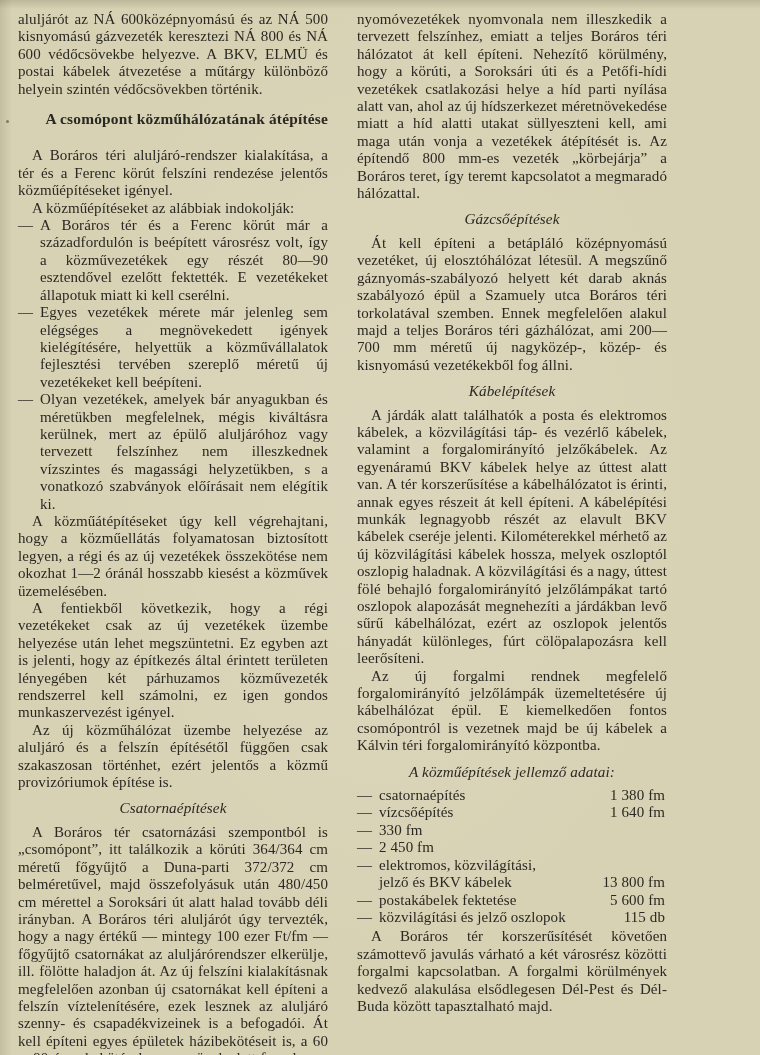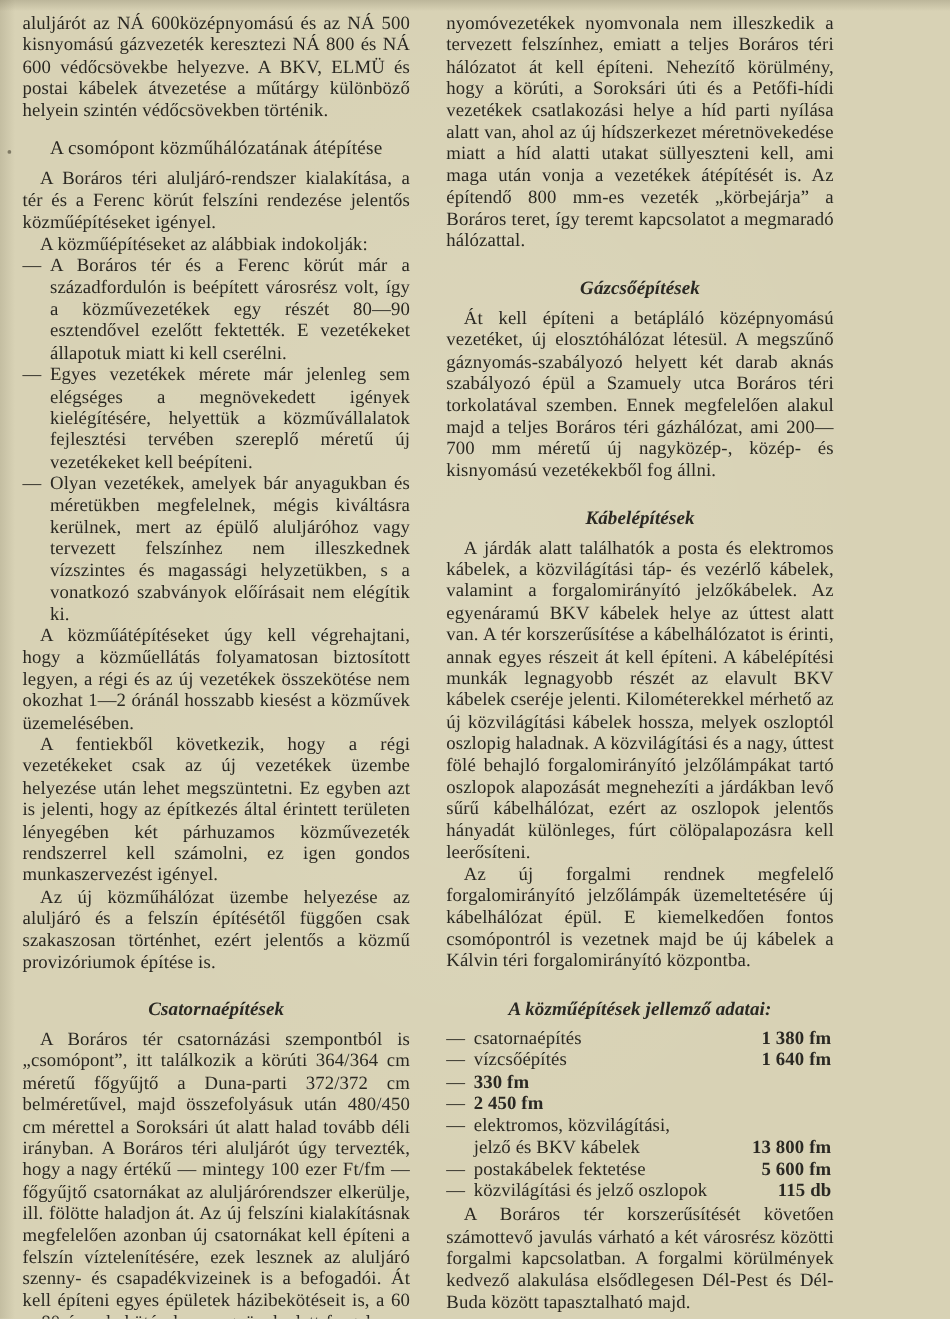--- a/index.html
+++ b/index.html
@@ -34,30 +34,30 @@
     letter-spacing: 0.1px;
   }
   p.para {
     margin: 0;
     text-indent: 14px;
   }
   p.para.noindent {
     text-indent: 0;
   }
   h2.sect {
-    margin: 12px 0 8px 0;
+    margin: 12px 0 20px 0;
     font-size: 15.4px;
-    font-weight: normal;
-    text-align: center;
+    font-weight: bold;
+    text-align: right;
     letter-spacing: 0.2px;
   }
   h3.subsect {
-    margin: 20px 0 7px 0;
+    margin: 8px 0 7px 0;
     font-size: 15.2px;
-    font-weight: bold;
+    font-weight: normal;
     font-style: italic;
     text-align: center;
   }
   .list-item {
     position: relative;
     padding-left: 22px;
     margin: 0;
   }
   .list-item .dash {
     position: absolute;
@@ -81,21 +81,20 @@
   }
   .trow .tlabel {
     flex: 1 1 auto;
     white-space: pre-line;
   }
   .trow .tval {
     flex: 0 0 auto;
     align-self: flex-end;
     white-space: nowrap;
     padding-right: 2px;
-    font-weight: bold;
   }
   .speck {
     position: absolute;
     left: 6px;
     top: 120px;
     width: 3px;
     height: 3px;
     border-radius: 50%;
     background: #6a6552;
     opacity: 0.8;

